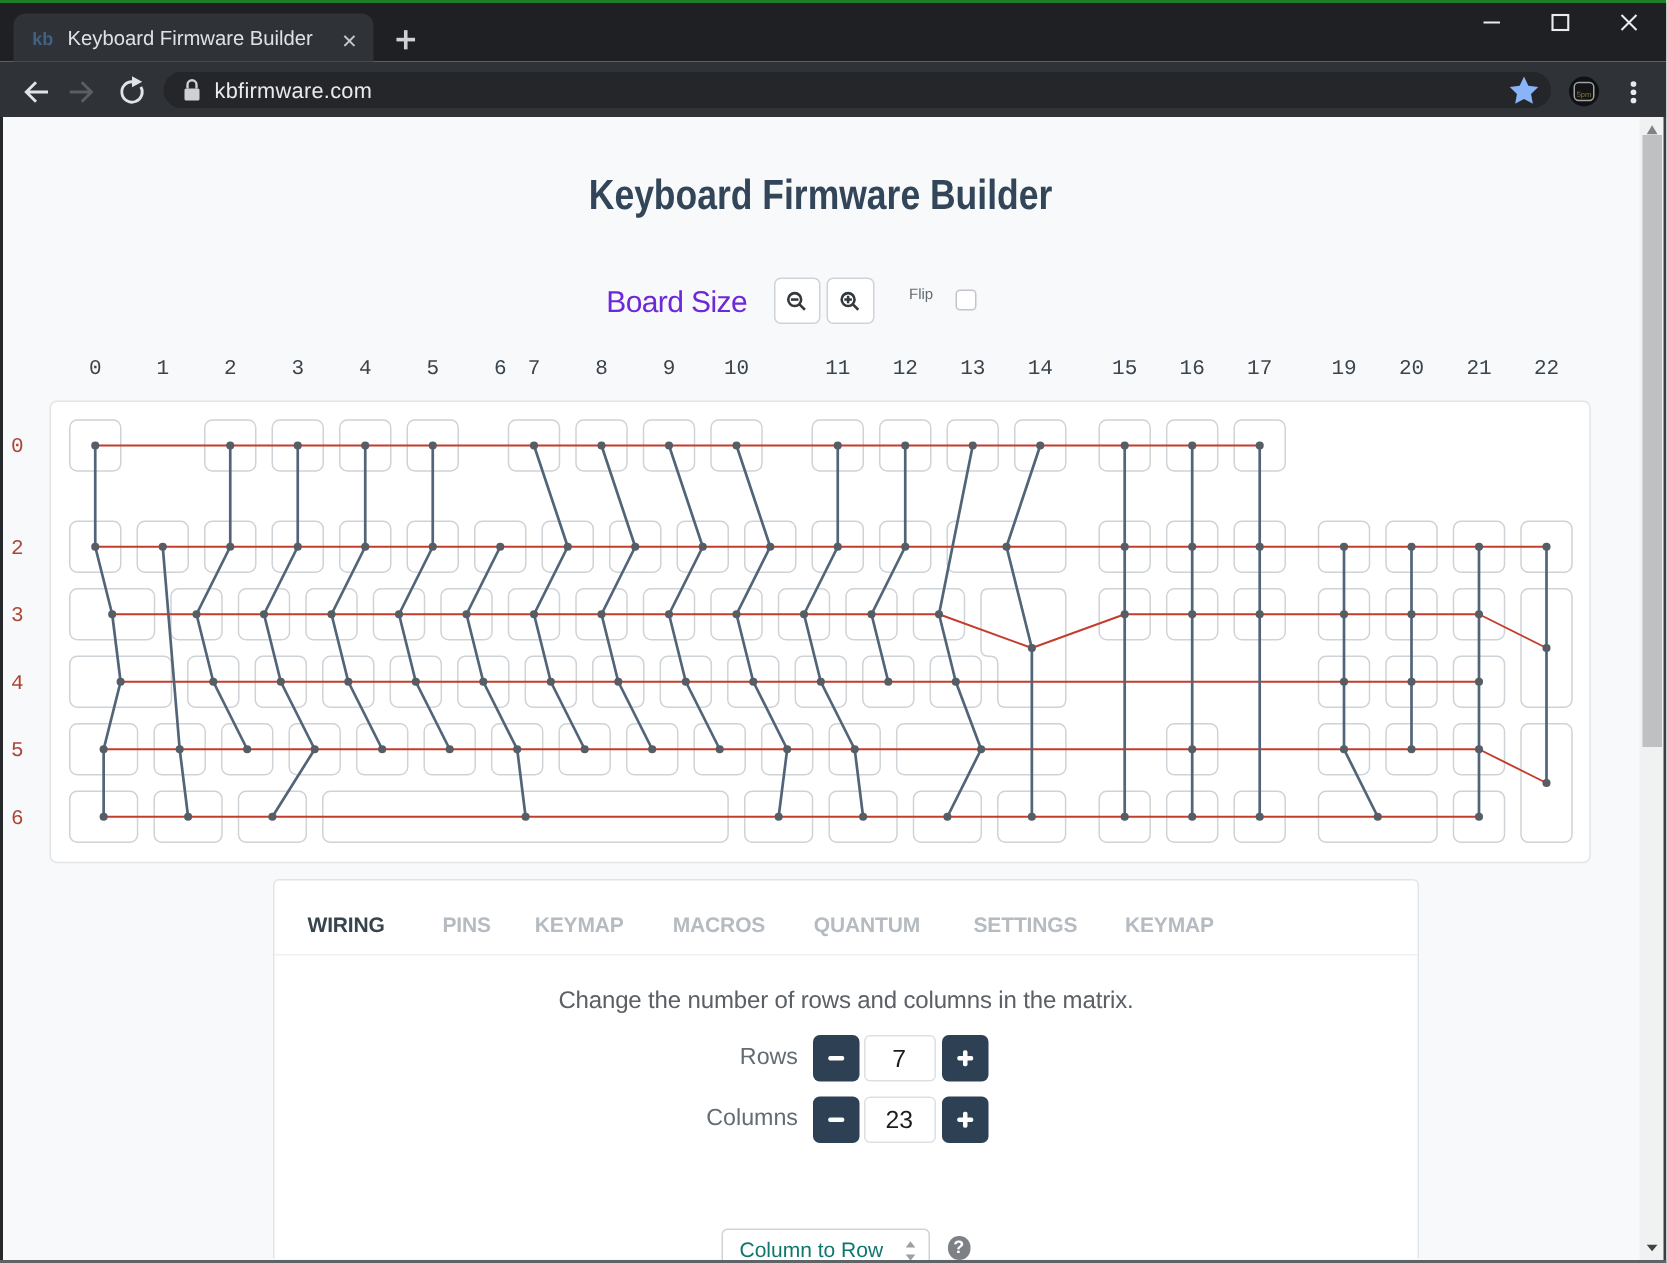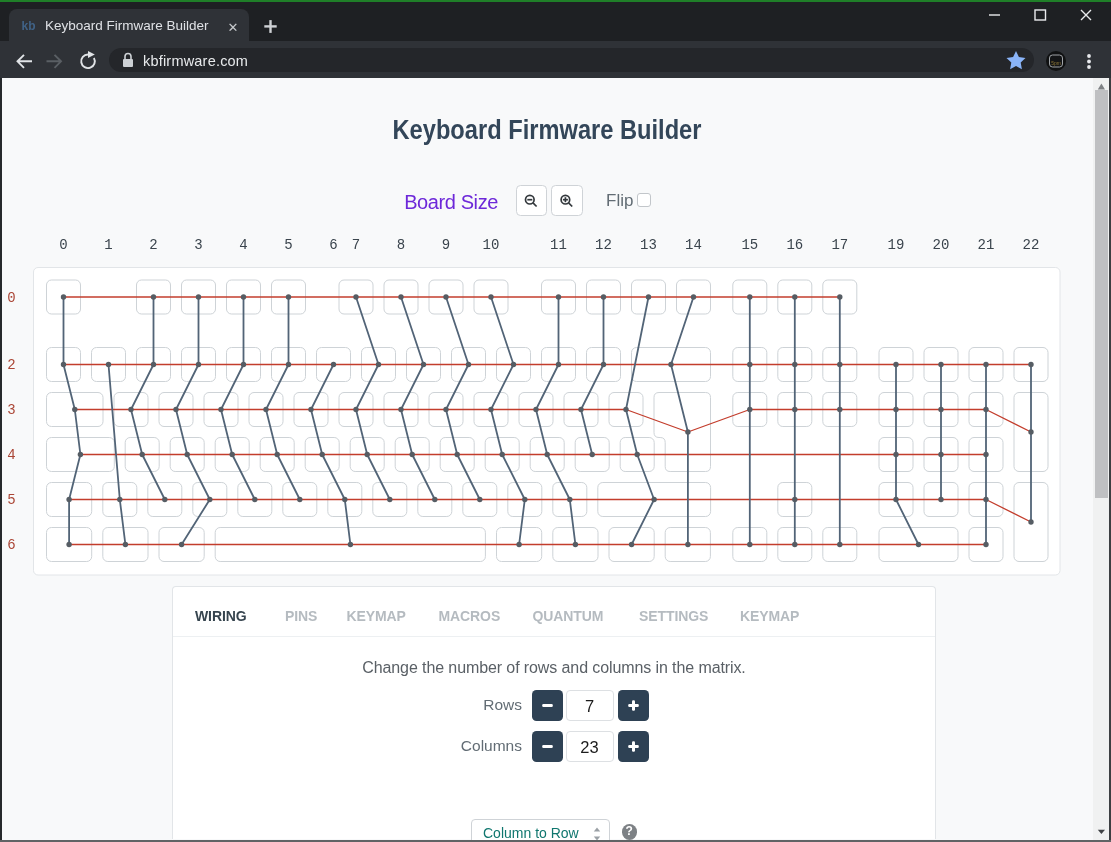--- a/index.html
+++ b/index.html
@@ -13,24 +13,24 @@
 #tabx { left:227.5px; top:19.5px; font-size:13px; color:#c6c9cc; }
 #toolbar { left:0; top:41px; width:1111px; height:37px; background:#2f3237; }
 #omnibox { left:109px; top:47.5px; width:925px; height:24.5px; background:#24262a; border-radius:12.5px; }
 #url { left:143px; top:52.5px; font-size:14.5px; color:#e8eaec; letter-spacing:0.2px; }
 .wctl { stroke:#eaecee; stroke-width:1.4; fill:none; }
 
 #title { left:0; top:114px; width:1094px; text-align:center; font-size:28px; font-weight:bold; color:#334659; transform:scaleX(0.845); transform-origin:547px 50%; letter-spacing:0px; }
 #bsrow { left:0; top:186px; width:1094px; height:30px; }
 #bslabel { right:596px; top:5px; font-size:20px; letter-spacing:-0.4px; color:#6d28d9; }
 .zbtn { width:31.5px; height:31px; background:#fff; border:1px solid #cfd3d7; border-radius:4.5px; top:-1px; }
-#fliplabel { left:606px; top:5px; font-size:17px; color:#626c74; }
+#fliplabel { left:606px; top:5px; font-size:10px; color:#626c74; }
 #flipbox { left:637px; top:6.5px; width:14px; height:14px; border:1px solid #c2c6ca; border-radius:3px; background:#fff; }
 
-#card { left:172px; top:585.5px; width:764px; height:253px; background:#fff; border:1px solid #e2e5e8; border-radius:4px 4px 0 0; border-bottom:none;text-decoration:underline; }
+#card { left:182px; top:585.5px; width:764px; height:253px; background:#fff; border:1px solid #e2e5e8; border-radius:4px 4px 0 0; border-bottom:none;text-decoration:underline; }
 #tabs { position:absolute; left:0; top:0; width:100%; height:50px; border-bottom:1px solid #edf0f2; }
 #tabs span { position:absolute; top:21px; font-size:14px; font-weight:bold; letter-spacing:-0.1px; color:#b5bbc0; }
 #tabs span.act { color:#36444e; }
 .ctr { position:absolute; left:0; width:100%; text-align:center; }
 .formrow { position:absolute; height:31px; }
 .navybtn { position:absolute; width:31px; height:31px; background:#2e4154; border-radius:4.5px; top:0; }
 .numinput { position:absolute; width:48px; height:31px; background:#fff; border:1px solid #dde0e3; border-radius:4px; top:0; text-align:center; font-size:16.5px; color:#1c1c1c; line-height:30px; }
 .flabel { position:absolute; right:413px; top:6px; font-size:15.5px; color:#626c74; }
 
 #sbar { left:1093px; top:78px; width:16px; height:764px; background:#f0f1f1; }

